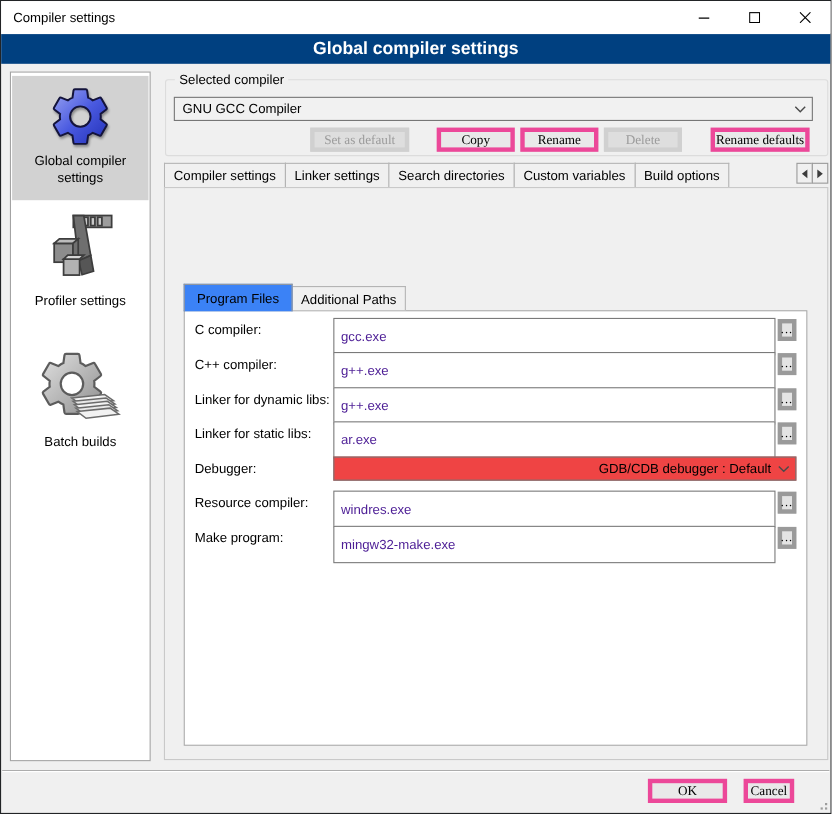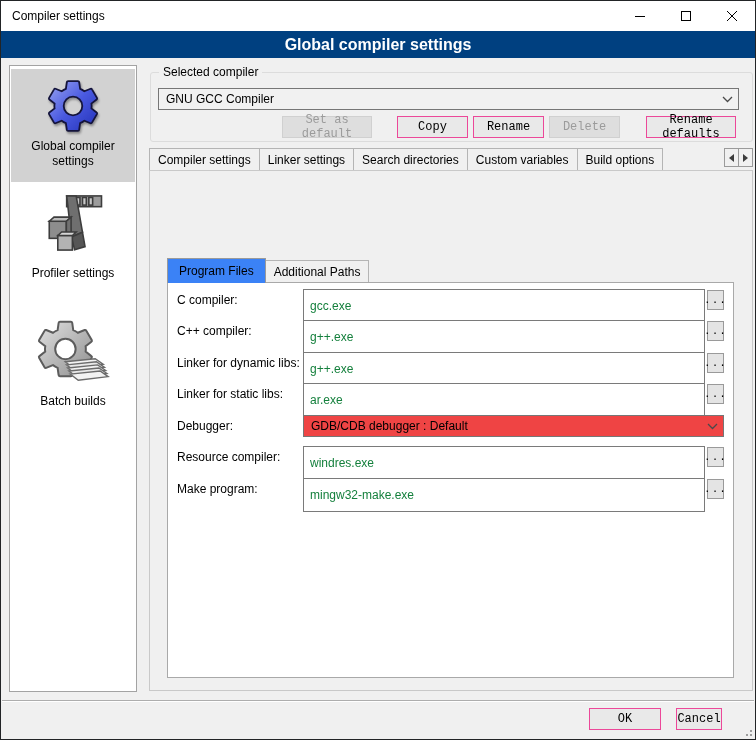--- a/index.html
+++ b/index.html
@@ -29,22 +29,22 @@
   .sb-item-1 { top:3px; height:113px; }
   .sb-item-2 { top:122px; height:106px; }
   .sb-item-3 { top:252px; height:100px; }
   .sb-label { text-align:center; font-size:12px; line-height:15px; margin-top:2px; }
   
   .groupbox { position:absolute; border:1px solid #dcdcdc; border-radius:3px; }
   .gb-label { position:absolute; top:-8px; left:8px; background:#f0f0f0; padding:0 4px; font-size:12px; white-space:nowrap; }
   
   .btn {
     position:absolute; height:22px;
-    background:#e9e9e9; border:1px solid #ec4899;
-    font-family:Liberation Mono, monospace; font-size:12px; color:#000;
+    background:#e9e9e9; border:4px solid #ec4899;
+    font-family:Liberation Serif, serif; font-size:12px; color:#000;
     display:flex; align-items:center; justify-content:center; cursor:pointer;
   }
   .btn[disabled], .btn.disabled { background:#dedede; border-color:#d0d0d0; color:#9b9b9b; cursor:default; }
   
   .combo { position:absolute; height:22px; background:#f1f1f1; border:1px solid #767676; display:flex; align-items:center; cursor:default; }
   .combo-text { padding-left:7px; flex:1; white-space:nowrap; overflow:hidden; }
   .combo-chevron { width:22px; display:flex; align-items:center; justify-content:center; }
   
   .tabstrip { position:absolute; display:flex; align-items:flex-end; overflow:hidden; }
   .tabs-main { left:148px; top:145px; width:604px; height:25px; z-index:2; }
@@ -66,21 +66,21 @@
   .dir-input { position:absolute; left:167px; top:205px; width:450px; height:22px; background:#fff; border:1px solid #0078d7; display:flex; align-items:center; padding-left:2px; cursor:text; }
   .dir-sel { background:#0078d7; color:#fff; padding:1px 2px; white-space:nowrap; }
   .note-text { position:absolute; left:167px; top:231px; width:575px; white-space:nowrap; overflow:hidden; color:#a81616; font-size:12.5px; }
   
   .tabs-inner { left:166px; top:257px; width:567px; height:25px; z-index:2; overflow:visible; }
   .tab.inner-active { background:#3b82f6; }
   .tabpage-inner { position:absolute; left:166px; top:281px; width:567px; height:396px; background:#ffffff; border:1px solid #a9a9a9; z-index:1; }
   
   .frow { position:absolute; left:0; width:100%; height:22px; }
   .frow-label { position:absolute; left:9px; top:0; line-height:22px; white-space:nowrap; }
-  .frow-input { position:absolute; left:135px; top:0; width:402px; height:22px; border:1px solid #7a7a7a; background:#fff; font-family:"Liberation Sans",sans-serif; font-size:12px; padding:16px 6px; color:#15803d; }
+  .frow-input { position:absolute; left:135px; top:0; width:402px; height:22px; border:1px solid #7a7a7a; background:#fff; font-family:"Liberation Sans",sans-serif; font-size:12px; padding:16px 6px; color:#4c1d95; }
   .frow-browse { left:539px; top:1px; width:17px; height:20px; background:#e4e4e4; border-color:#9a9a9a; font-size:11px; letter-spacing:1px; }
   .frow-combo { left:135px; top:0; width:421px; background:#ef4444; }
   
   .footer-sep { position:absolute; left:1px; right:1px; top:699px; height:2px; background:linear-gradient(to bottom,#adadad 50%, #ffffff 50%); }
   .grip { position:absolute; right:3px; bottom:3px; width:9px; height:9px; }
   .grip i { position:absolute; width:2px; height:2px; background:#9d9d9d; }
   .g1{ right:0; bottom:0; } .g2{ right:4px; bottom:0; } .g3{ right:0; bottom:4px; }
   svg { display:block; }
 </style>
 </head>
@@ -240,21 +240,21 @@
       <input class="frow-input" value="g++.exe" style="">
       <button class="btn frow-browse">...</button>
     </div>
 
     <div class="frow" style="top:100px;">
       <span class="frow-label">Linker for static libs:</span>
       <input class="frow-input" value="ar.exe" style="">
       <button class="btn frow-browse">...</button>
     </div>
 
-    <div class="frow" style="top:132px;">
+    <div class="frow" style="top:132px;text-align:right;">
       <span class="frow-label">Debugger:</span>
       <div class="combo frow-combo">
         <span class="combo-text">GDB/CDB debugger : Default</span>
         <span class="combo-chevron">
           <svg width="11" height="7">
               <polyline points="1,1 5.5,5.5 10,1" fill="none" stroke="#4a4a4a" stroke-width="1.3"></polyline>
             </svg>
         </span>
       </div>
     </div>

